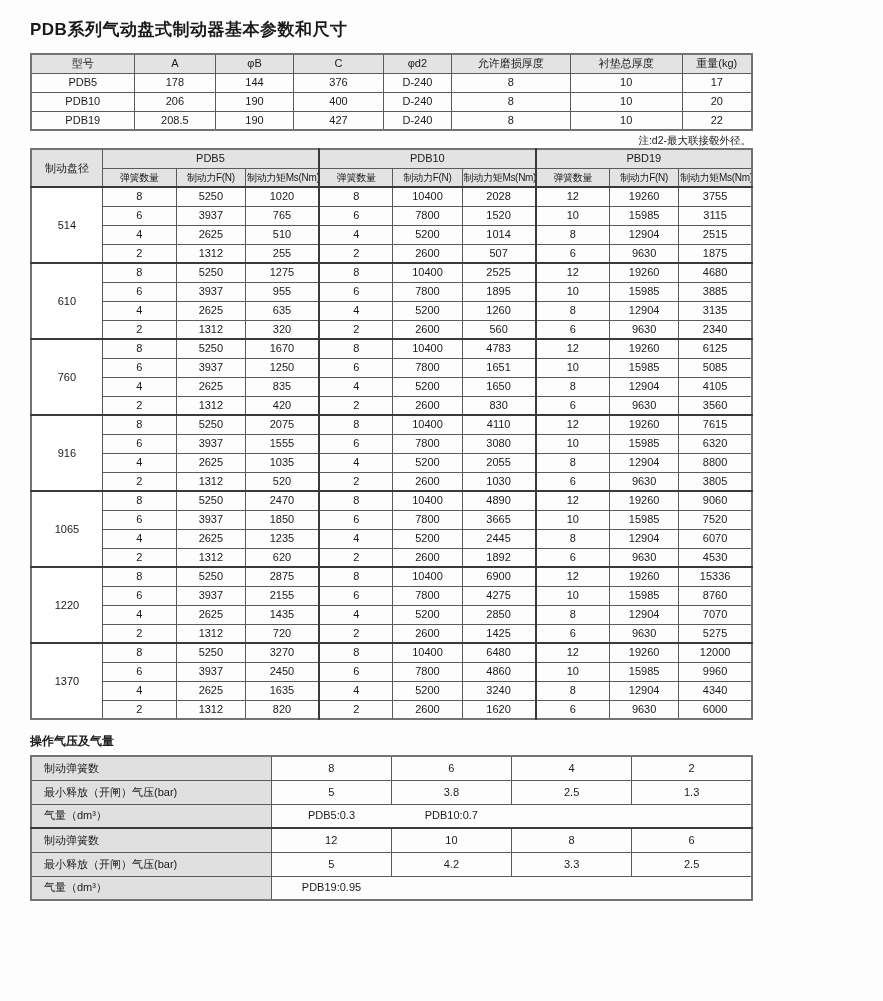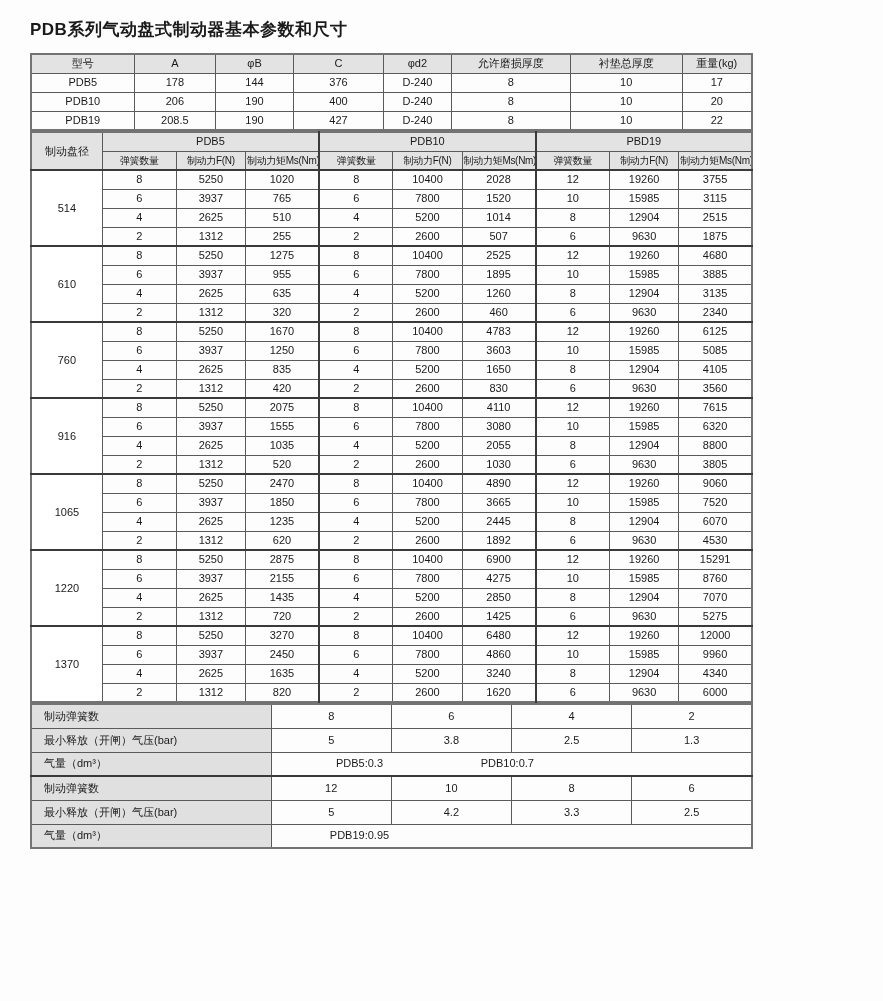--- a/index.html
+++ b/index.html
@@ -34,21 +34,21 @@
 
   .note1 { text-align: right; font-size: 10.5px; color: #222; margin: 3px 2px 0 0; }
 
   .special-note { font-size: 12px; margin: 7px 0 0 0; }
   .special-note .nlabel { font-weight: bold; }
   .sub-heading { font-size: 12px; font-weight: bold; margin: 13px 0 5px 0; }
 
   .pv td { height: 24px; font-size: 11px; }
   .pv .lbl { background: #e0e0e0; text-align: left; padding-left: 12px; }
   .pv .merged { text-align: left; padding: 0; }
-  .qspan { display: inline-block; width: 25%; text-align: center; margin-left: 28px; }
+  .qspan { display: inline-block; width: 25%; text-align: center; }
   .sec-start td { border-top: 2px solid #3a3a3a; }
 </style>
 </head>
 <body>
 
 <div class="page">
 
   <h1 class="title">PDB系列气动盘式制动器基本参数和尺寸</h1>
 
   <table class="basic">
@@ -100,20 +100,21 @@
           <td>208.5</td>
           <td>190</td>
           <td>427</td>
           <td>D-240</td>
           <td>8</td>
           <td>10</td>
           <td>22</td>
         </tr>
       </tbody>
   </table>
+  <div class="note1">注:d2-最大联接毂外径。</div>
 
 
   <table class="tech">
     <colgroup>
       <col style="width:9.9%">
       <col style="width:10.25%">
         <col style="width:9.6%">
         <col style="width:10.2%">
       <col style="width:10.25%">
         <col style="width:9.6%">
@@ -220,21 +221,21 @@
           <td class="gsep">8</td>
           <td>12904</td>
           <td>3135</td>
         </tr>
         <tr>
           <td>2</td>
           <td>1312</td>
           <td>320</td>
           <td class="gsep">2</td>
           <td>2600</td>
-          <td>460</td>
+          <td>560</td>
           <td class="gsep">6</td>
           <td>9630</td>
           <td>2340</td>
         </tr>
         <tr class="group-start">
           <td rowspan="4" class="dia">760</td>
           <td>8</td>
           <td>5250</td>
           <td>1670</td>
           <td class="gsep">8</td>
@@ -243,21 +244,21 @@
           <td class="gsep">12</td>
           <td>19260</td>
           <td>6125</td>
         </tr>
         <tr>
           <td>6</td>
           <td>3937</td>
           <td>1250</td>
           <td class="gsep">6</td>
           <td>7800</td>
-          <td>3603</td>
+          <td>1651</td>
           <td class="gsep">10</td>
           <td>15985</td>
           <td>5085</td>
         </tr>
         <tr>
           <td>4</td>
           <td>2625</td>
           <td>835</td>
           <td class="gsep">4</td>
           <td>5200</td>
@@ -370,21 +371,21 @@
         <tr class="group-start">
           <td rowspan="4" class="dia">1220</td>
           <td>8</td>
           <td>5250</td>
           <td>2875</td>
           <td class="gsep">8</td>
           <td>10400</td>
           <td>6900</td>
           <td class="gsep">12</td>
           <td>19260</td>
-          <td>15291</td>
+          <td>15336</td>
         </tr>
         <tr>
           <td>6</td>
           <td>3937</td>
           <td>2155</td>
           <td class="gsep">6</td>
           <td>7800</td>
           <td>4275</td>
           <td class="gsep">10</td>
           <td>15985</td>
@@ -454,20 +455,21 @@
           <td>2600</td>
           <td>1620</td>
           <td class="gsep">6</td>
           <td>9630</td>
           <td>6000</td>
         </tr>
       </tbody>
   </table>
 
 
+  <div class="sub-heading">操作气压及气量</div>
 
   <table class="pv">
     <colgroup>
       <col style="width:33.3%">
         <col style="width:16.675%">
         <col style="width:16.675%">
         <col style="width:16.675%">
         <col style="width:16.675%">
     </colgroup>
     <tbody>

